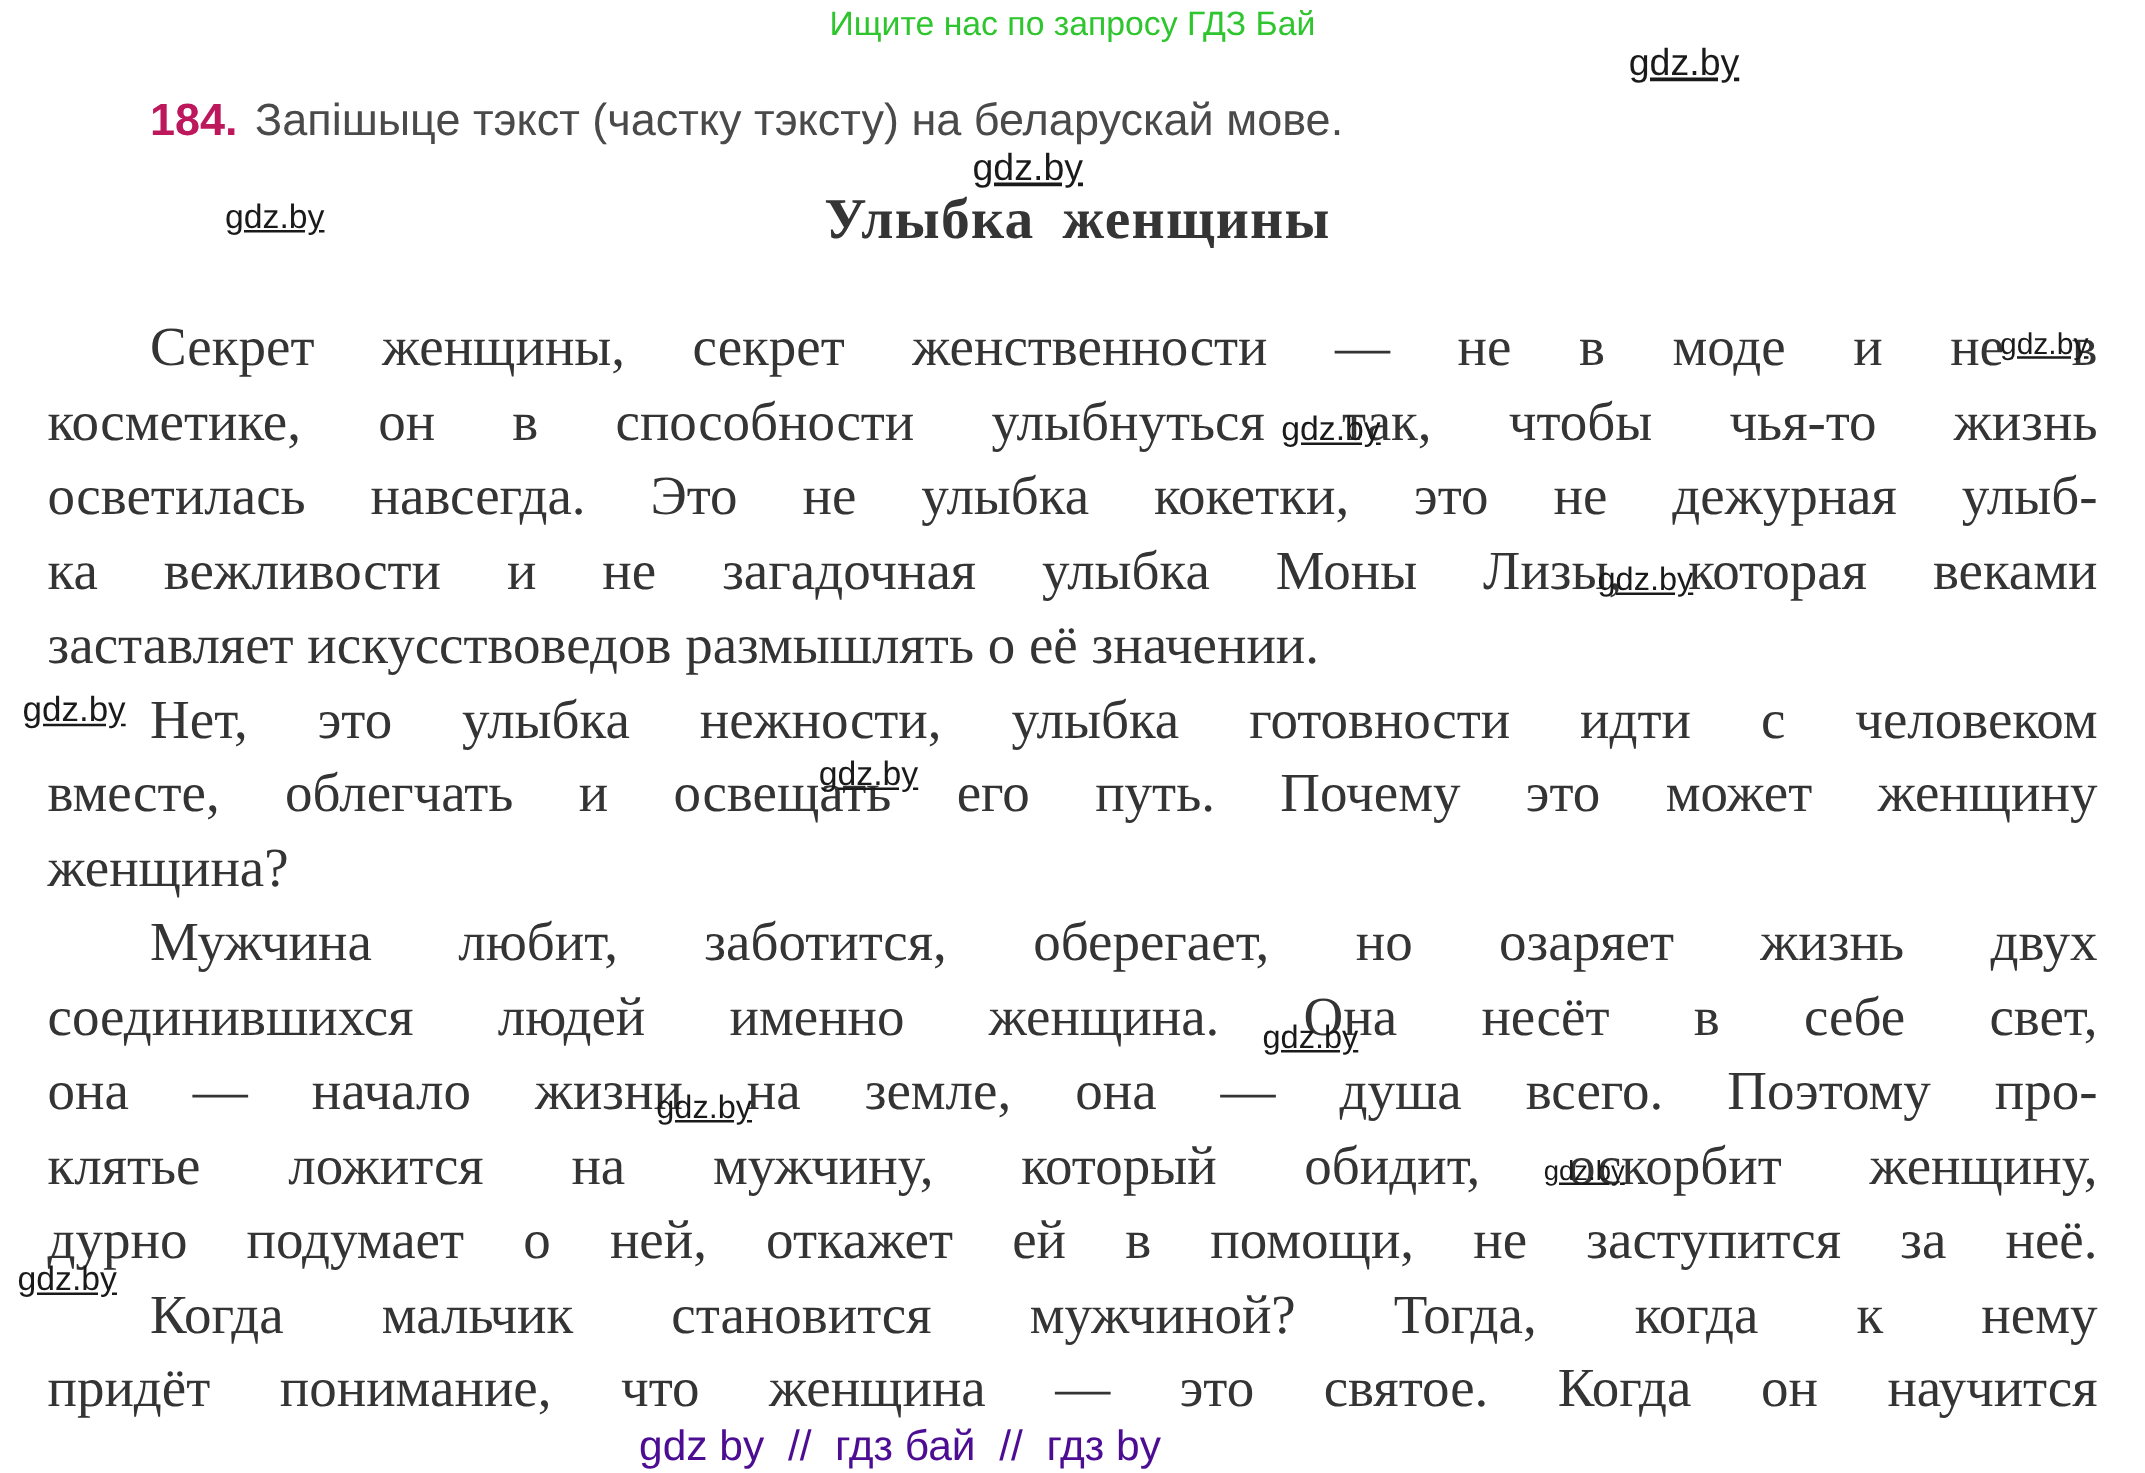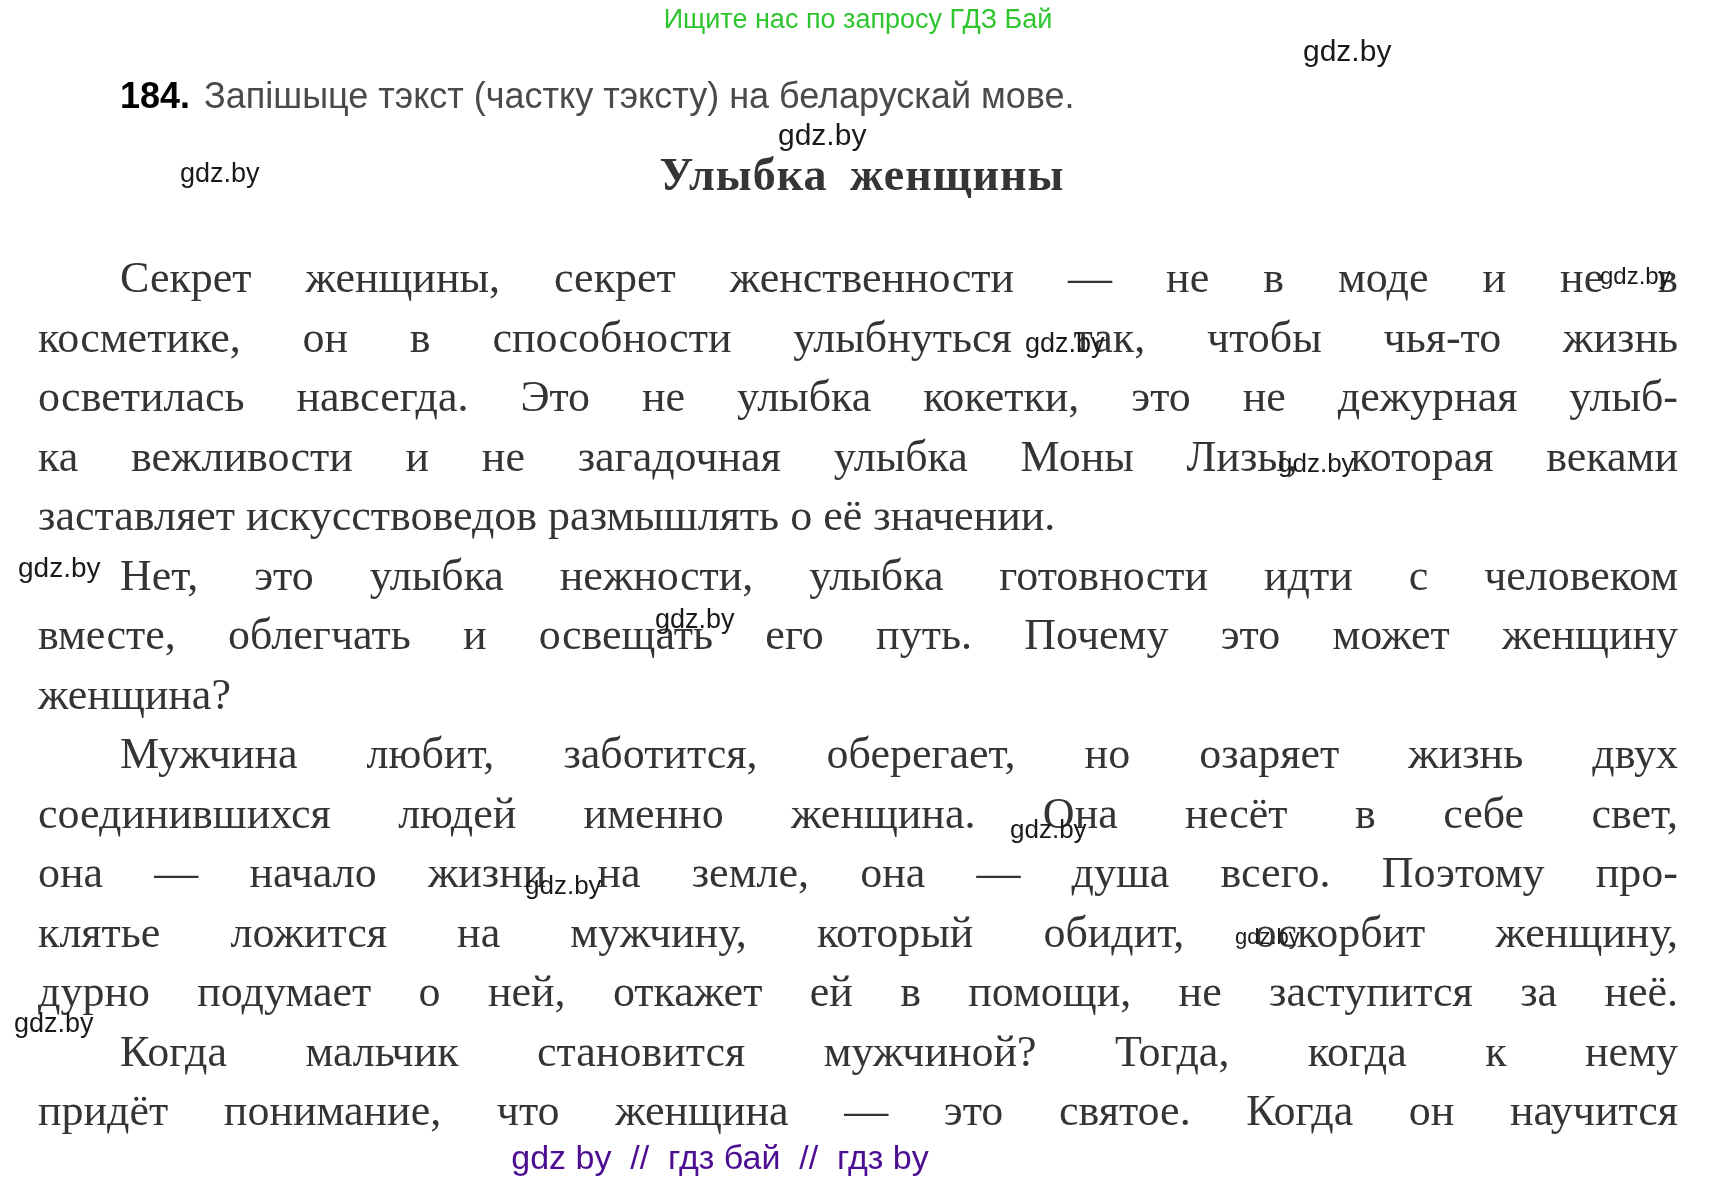--- a/index.html
+++ b/index.html
@@ -67,20 +67,21 @@
   }
   .text-line.indent { padding-left: 82px; }
   .text-line.last-left { text-align-last: left; }
   .watermark {
     position: absolute;
     font-family: "Liberation Sans", "DejaVu Sans", sans-serif;
     color: #1a1a1a;
     font-weight: 400;
     line-height: 1;
     white-space: nowrap;
+    text-decoration: underline;
   }
   .promo-footer {
     position: absolute;
     left: 0; top: 1138px;
     width: 1440px;
     text-align: center;
     font-family: "Liberation Sans", "DejaVu Sans", sans-serif;
     font-size: 34px;
     line-height: 38px;
     font-weight: 400;
@@ -88,21 +89,21 @@
   }
 </style>
 </head>
 <body>
 
 <div class="page">
 
   <div class="promo-header" style="color: rgb(46, 197, 46);">Ищите нас по запросу ГДЗ Бай</div>
 
   <div class="task-line">
-    <span class="task-number" style="color: #000000;">184.</span><span>Запішыце тэкст (частку тэксту) на беларускай мове.</span>
+    <span class="task-number" style="color: #be185d;">184.</span><span>Запішыце тэкст (частку тэксту) на беларускай мове.</span>
   </div>
 
   <div class="doc-title">Улыбка женщины</div>
 
   <div class="doc-body" style="color: rgb(52, 52, 52);">
       <div class="text-line indent">Секрет женщины, секрет женственности — не в моде и не в</div>
       <div class="text-line">косметике, он в способности улыбнуться так, чтобы чья-то жизнь</div>
       <div class="text-line">осветилась навсегда. Это не улыбка кокетки, это не дежурная улыб-</div>
       <div class="text-line">ка вежливости и не загадочная улыбка Моны Лизы, которая веками</div>
       <div class="text-line last-left">заставляет искусствоведов размышлять о её значении.</div>

